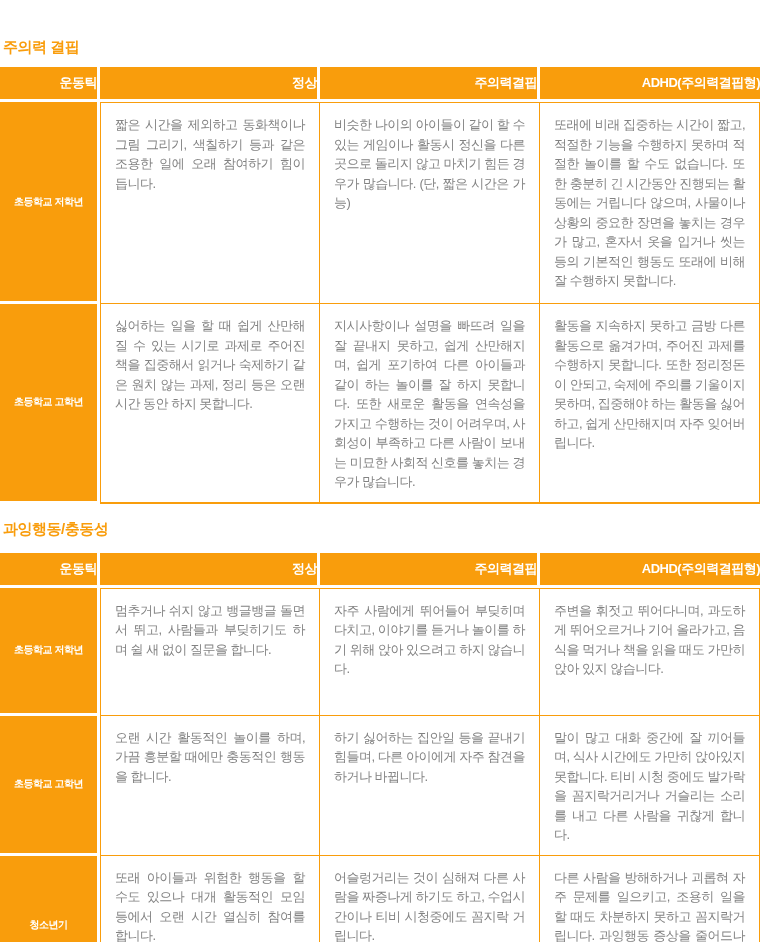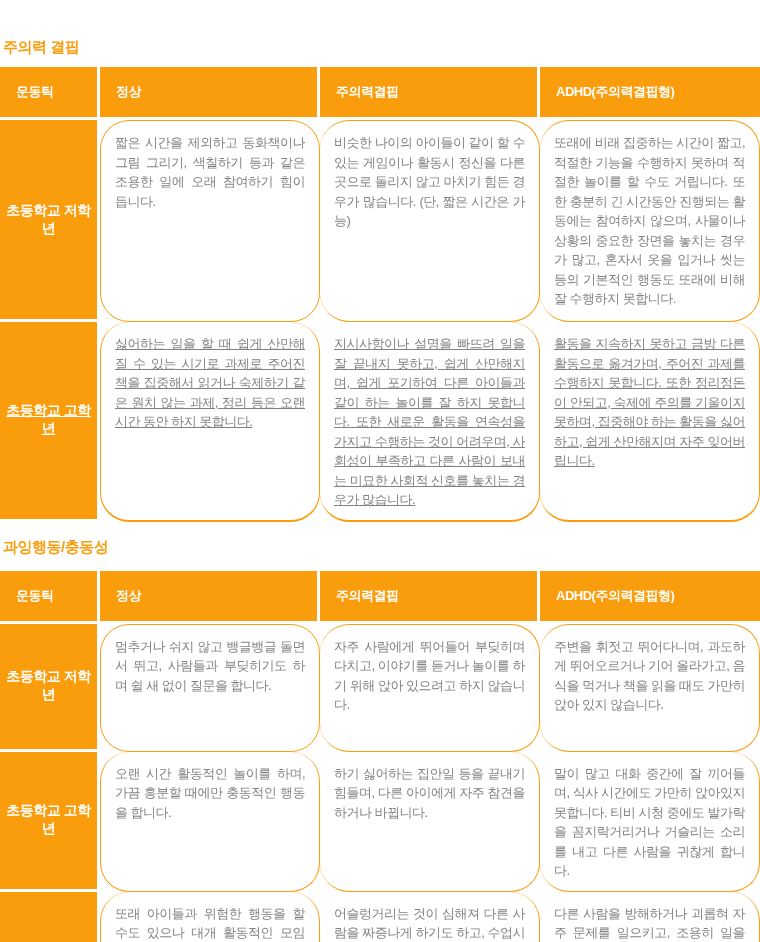--- a/index.html
+++ b/index.html
@@ -39,62 +39,61 @@
     width:760px;
   }
   .sec-1 table.symptom-table{ margin-top:10px; }
   .sec-2 table.symptom-table{ margin-top:14px; }
 
   th.hcell{
     background:var(--orange);
     color:#ffffff;
     font-size:13px;
     font-weight:bold;
-    text-align:left;
+    text-align:right;
     height:35px;
-    padding:16px;
+    padding:0;
     border-bottom:3px solid #ffffff;
     border-right:3px solid #ffffff;
     letter-spacing:-0.5px;
   }
   th.hcell:last-child{ border-right:0; }
 
   td.rowlabel{
     background:var(--orange);
     color:#ffffff;
-    font-size:14px;
+    font-size:10px;
     font-weight:bold;
     text-align:center;
     vertical-align:middle;
     padding:0;
     border-right:3px solid #ffffff;
     border-bottom:3px solid #ffffff;
     letter-spacing:-0.5px;
   }
 
   td.body{
     background:#ffffff;
     color:var(--body-gray);
     font-size:13px;
     line-height:1.5;
     text-align:justify;
     vertical-align:top;
     padding:12px 14px 10px 14px;
     border-right:1px solid var(--orange);
     border-bottom:1px solid var(--orange);
     letter-spacing:-0.5px;
-    border-radius:29px;
   }
   td.body.first{ border-left:1px solid var(--orange); }
   tbody tr.first td.body{ border-top:1px solid var(--orange); }
   tbody tr.last td.body{ border-bottom:2px solid var(--orange); }
 
   
   .t1 tr.r0 td{ height:202px; }
-  .t1 tr.r1 td{ height:175px;text-decoration:underline; }
+  .t1 tr.r1 td{ height:175px; }
   .t2 tr.r0 td{ height:128px; }
   .t2 tr.r1 td{ height:124px; }
   .t2 tr.r2 td{ height:126px; }
 </style>
 </head>
 <body>
 
 <div class="page">
 
 
@@ -113,21 +112,21 @@
           <th class="hcell">정상</th>
           <th class="hcell">주의력결핍</th>
           <th class="hcell">ADHD(주의력결핍형)</th>
         </tr>
       </thead>
       <tbody>
         <tr class="r0 first">
           <td class="rowlabel">초등학교 저학년</td>
           <td class="body first">짧은 시간을 제외하고 동화책이나 그림 그리기, 색칠하기 등과 같은 조용한 일에 오래 참여하기 힘이 듭니다.</td>
           <td class="body">비슷한 나이의 아이들이 같이 할 수 있는 게임이나 활동시 정신을 다른곳으로 돌리지 않고 마치기 힘든 경우가 많습니다. (단, 짧은 시간은 가능)</td>
-          <td class="body">또래에 비래 집중하는 시간이 짧고, 적절한 기능을 수행하지 못하며 적절한 놀이를 할 수도 거립니다. 또한 충분히 긴 시간동안 진행되는 활동에는 참여하지 않으며, 사물이나 상황의 중요한 장면을 놓치는 경우가 많고, 혼자서 옷을 입거나 씻는 등의 기본적인 행동도 또래에 비해 잘 수행하지 못합니다.</td>
+          <td class="body">또래에 비래 집중하는 시간이 짧고, 적절한 기능을 수행하지 못하며 적절한 놀이를 할 수도 없습니다. 또한 충분히 긴 시간동안 진행되는 활동에는 거립니다 않으며, 사물이나 상황의 중요한 장면을 놓치는 경우가 많고, 혼자서 옷을 입거나 씻는 등의 기본적인 행동도 또래에 비해 잘 수행하지 못합니다.</td>
         </tr>
         <tr class="r1 last">
           <td class="rowlabel">초등학교 고학년</td>
           <td class="body first">싫어하는 일을 할 때 쉽게 산만해질 수 있는 시기로 과제로 주어진 책을 집중해서 읽거나 숙제하기 같은 원치 않는 과제, 정리 등은 오랜시간 동안 하지 못합니다.</td>
           <td class="body">지시사항이나 설명을 빠뜨려 일을 잘 끝내지 못하고, 쉽게 산만해지며, 쉽게 포기하여 다른 아이들과 같이 하는 놀이를 잘 하지 못합니다. 또한 새로운 활동을 연속성을 가지고 수행하는 것이 어려우며, 사회성이 부족하고 다른 사람이 보내는 미묘한 사회적 신호를 놓치는 경우가 많습니다.</td>
           <td class="body">활동을 지속하지 못하고 금방 다른 활동으로 옮겨가며, 주어진 과제를 수행하지 못합니다. 또한 정리정돈이 안되고, 숙제에 주의를 기울이지 못하며, 집중해야 하는 활동을 싫어하고, 쉽게 산만해지며 자주 잊어버립니다.</td>
         </tr>
       </tbody>
     </table>
   </div>

